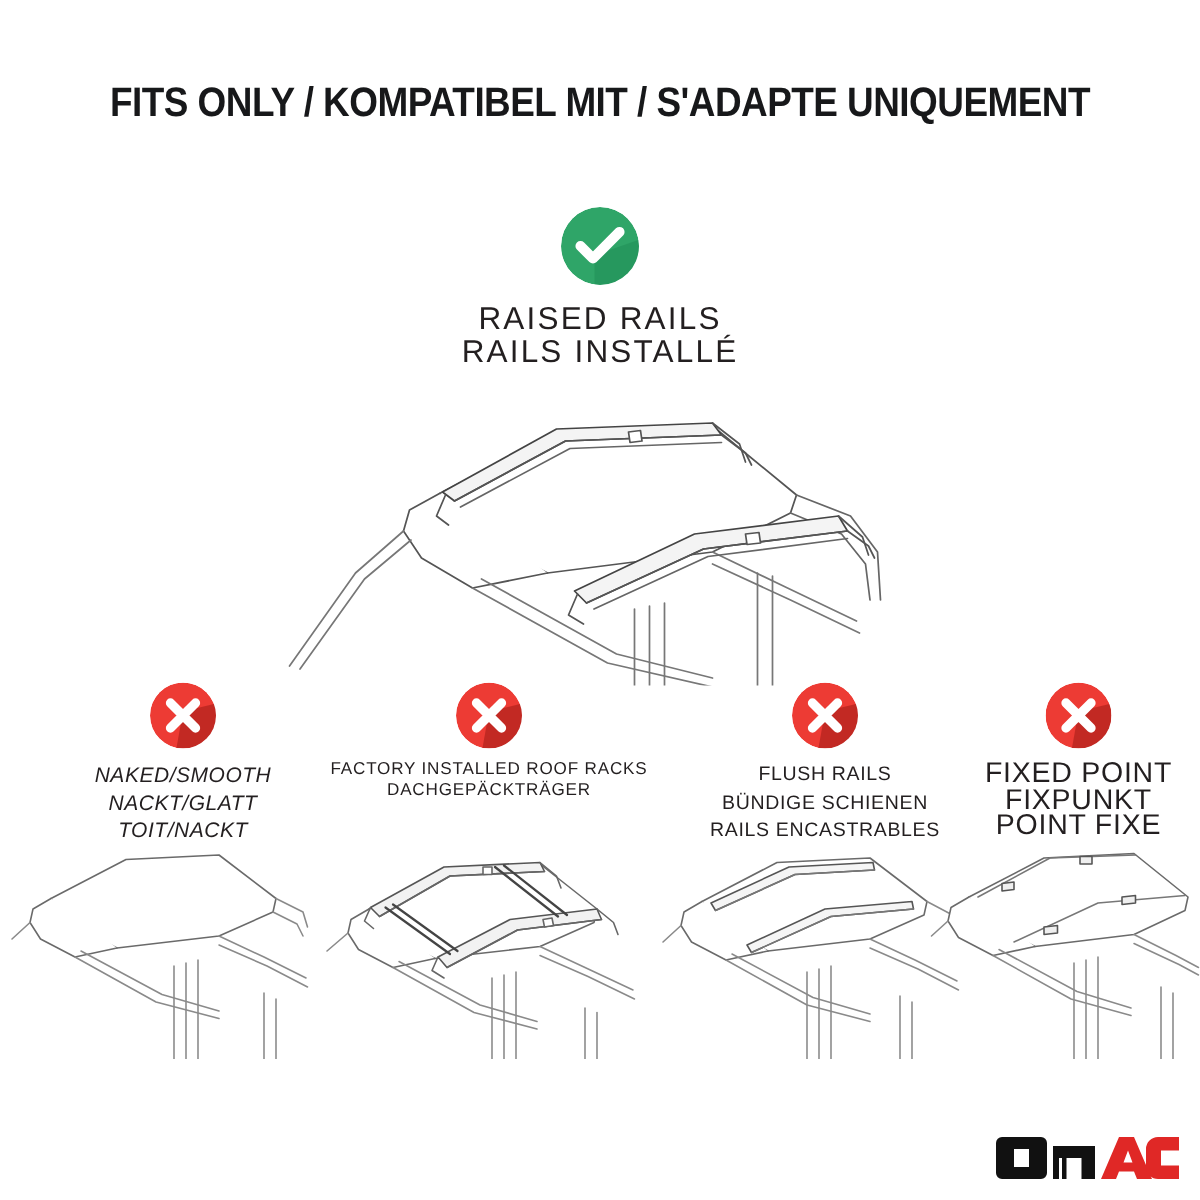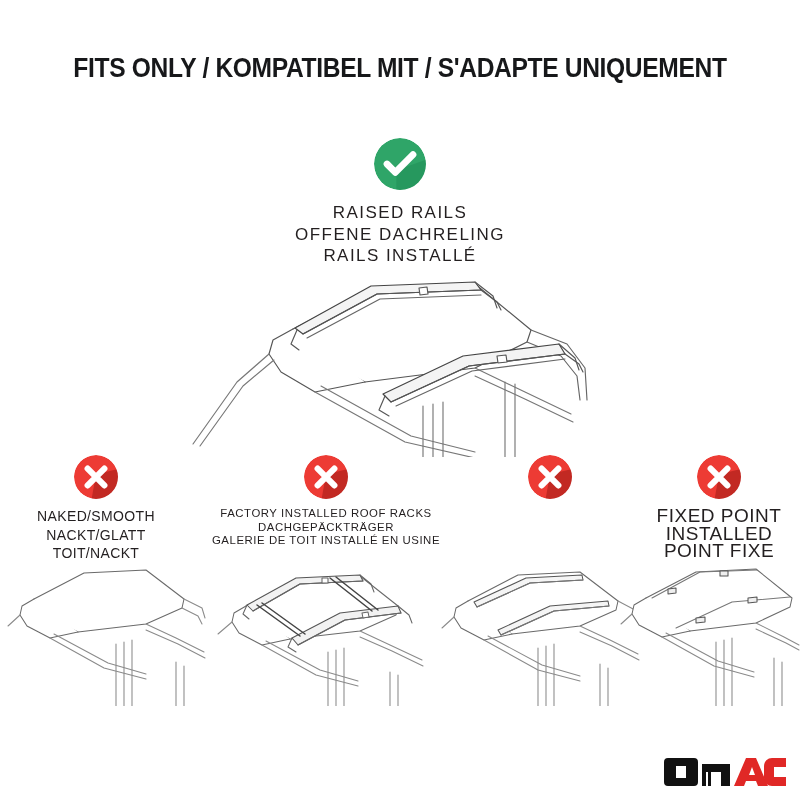--- a/index.html
+++ b/index.html
@@ -50,21 +50,21 @@
   #approved-badge {
     width: 52px;
     height: 52px;
     margin: 0 auto;
   }
   .approved-label-group {
     margin-top: 12px;
     line-height: 21.5px;
   }
   .approved-label-group .ln {
-    font-size: 17px;
+    font-size: 21px;
     font-weight: 300;
     letter-spacing: 1.45px;
     color: #231f20;
     white-space: nowrap;
   }
 
   
   #hero-illustration {
     position: absolute;
     top: 272px;
@@ -131,21 +131,20 @@
   <div id="approved-badge" class="badge">
     <svg viewBox="0 0 100 100" width="52" height="52" aria-hidden="true">
       <circle cx="50" cy="50" r="50" fill="#2FA568"></circle>
       <path d="M43 62 L100 42 L100 100 L43 100 Z" fill="#1F8E55" opacity="0.55"></path>
       <path d="M25 50 L41 66 L75 32" fill="none" stroke="#FFFFFF" stroke-width="13" stroke-linecap="round" stroke-linejoin="round"></path>
     </svg>
   </div>
 
   <div class="approved-label-group">
     <div class="ln">RAISED RAILS</div>
-    <div class="ln">OFFENE DACHRELING</div>
     <div class="ln">RAILS INSTALLÉ</div>
   </div>
 </div>
 
 <div id="hero-illustration">
   <svg viewBox="0 0 460 185" width="460" height="185" aria-hidden="true">
     <g fill="none" stroke="#4a4a4a" stroke-width="1.15" stroke-linejoin="round" stroke-linecap="round">
 
       <path d="M118 57 L197 16 L300 12 L356 58 L352 70 L300 96 L190 110 L128 78 Z" fill="#ffffff" stroke="#555"></path>
 
@@ -189,21 +188,21 @@
       <path d="M258 132 L258 185" stroke="#777"></path>
       <path d="M268 130 L268 185" stroke="#777"></path>
       <path d="M330 110 L330 185" stroke="#777"></path>
       <path d="M340 112 L340 185" stroke="#777"></path>
     </g>
   </svg>
 </div>
 
 <div id="reject-row">
 
-  <div class="reject-col" style="left:4px; width:184px;">
+  <div class="reject-col" style="left:30px; width:184px;font-style:italic;">
     <div class="reject-badge badge">
       <svg viewBox="0 0 100 100" width="44" height="44" aria-hidden="true">
         <circle cx="50" cy="50" r="50" fill="#ED3B34"></circle>
         <path d="M50 44 L100 32 L100 100 L40 100 Z" fill="#9E1B16" opacity="0.55"></path>
         <path d="M31 31 L69 69 M69 31 L31 69" fill="none" stroke="#FFFFFF" stroke-width="14" stroke-linecap="round"></path>
       </svg>
     </div>
     <div class="reject-labels size-a">
       <div class="ln">NAKED/SMOOTH</div>
       <div class="ln">NACKT/GLATT</div>
@@ -215,45 +214,49 @@
     <div class="reject-badge badge">
       <svg viewBox="0 0 100 100" width="44" height="44" aria-hidden="true">
         <circle cx="50" cy="50" r="50" fill="#ED3B34"></circle>
         <path d="M50 44 L100 32 L100 100 L40 100 Z" fill="#9E1B16" opacity="0.55"></path>
         <path d="M31 31 L69 69 M69 31 L31 69" fill="none" stroke="#FFFFFF" stroke-width="14" stroke-linecap="round"></path>
       </svg>
     </div>
     <div class="reject-labels size-b">
       <div class="ln">FACTORY INSTALLED ROOF RACKS</div>
       <div class="ln">DACHGEPÄCKTRÄGER</div>
-      <div class="ln">GALERIE DE TOIT INSTALLÉ EN USINE</div>
     </div>
   </div>
 
   <div class="reject-col" style="left:455px; width:190px;">
     <div class="reject-badge badge">
       <svg viewBox="0 0 100 100" width="44" height="44" aria-hidden="true">
         <circle cx="50" cy="50" r="50" fill="#ED3B34"></circle>
         <path d="M50 44 L100 32 L100 100 L40 100 Z" fill="#9E1B16" opacity="0.55"></path>
         <path d="M31 31 L69 69 M69 31 L31 69" fill="none" stroke="#FFFFFF" stroke-width="14" stroke-linecap="round"></path>
       </svg>
     </div>
+    <div class="reject-labels size-c">
+      <div class="ln">FLUSH RAILS</div>
+      <div class="ln">BÜNDIGE SCHIENEN</div>
+      <div class="ln">RAILS ENCASTRABLES</div>
+    </div>
   </div>
 
   <div class="reject-col" style="left:648px; width:142px;">
     <div class="reject-badge badge">
       <svg viewBox="0 0 100 100" width="44" height="44" aria-hidden="true">
         <circle cx="50" cy="50" r="50" fill="#ED3B34"></circle>
         <path d="M50 44 L100 32 L100 100 L40 100 Z" fill="#9E1B16" opacity="0.55"></path>
         <path d="M31 31 L69 69 M69 31 L31 69" fill="none" stroke="#FFFFFF" stroke-width="14" stroke-linecap="round"></path>
       </svg>
     </div>
     <div class="reject-labels size-d">
       <div class="ln">FIXED POINT</div>
-      <div class="ln">INSTALLED</div>
+      <div class="ln">FIXPUNKT</div>
       <div class="ln">POINT FIXE</div>
     </div>
   </div>
 </div>
 
 <div id="reject-illus-row">
 
   <div class="reject-illus" style="left:6px;">
     <svg viewBox="0 0 200 150" width="200" height="150" aria-hidden="true">
       <g fill="none" stroke="#6a6a6a" stroke-width="1.05" stroke-linejoin="round" stroke-linecap="round">

